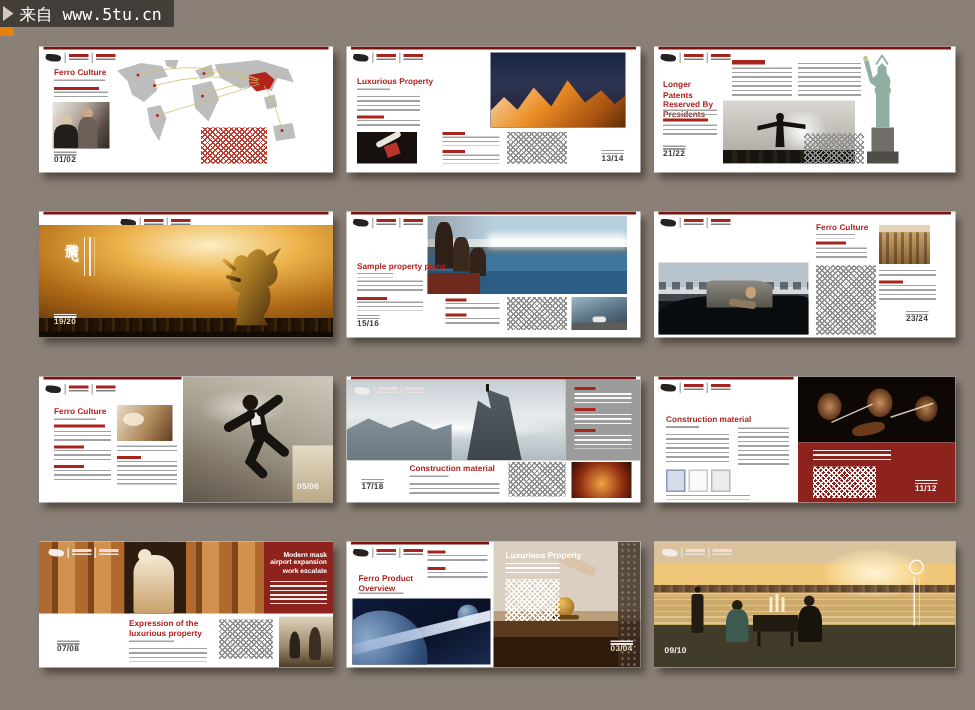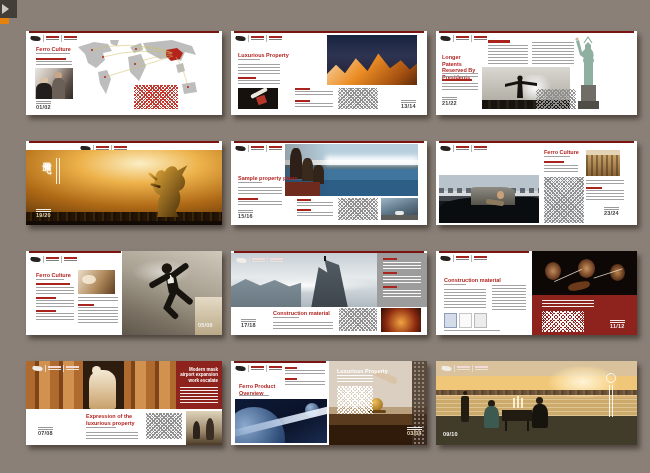--- a/index.html
+++ b/index.html
@@ -42,20 +42,21 @@
       padding:0 8px 0 2px;gap:4px;z-index:50}
   #wm .tri{width:0;height:0;border-left:7px solid #cfc9c2;border-top:5px solid transparent;border-bottom:5px solid transparent}
   #wm .txt{color:#fff;font-size:11px;font-family:"DejaVu Sans Mono",monospace;white-space:nowrap}
   #wmsq{position:absolute;left:0;top:18px;width:9px;height:6px;background:#e5820e;z-index:50}
 </style>
 </head>
 <body>
 
 <div id="wm">
   <span class="tri"></span>
+  <span class="txt">来自 www.5tu.cn</span>
 </div>
 <div id="wmsq"></div>
 
 <div class="panel" style="left:26px;top:31px;width:196px;height:84px">
   <div class="tbar" style="left:3px;width:190px"></div>
   <div class="brand" style="left:4px;top:3px">
     <i class="lg"></i>
       <i class="sp"></i>
       <span class="bc">
         <i class="r"></i>

